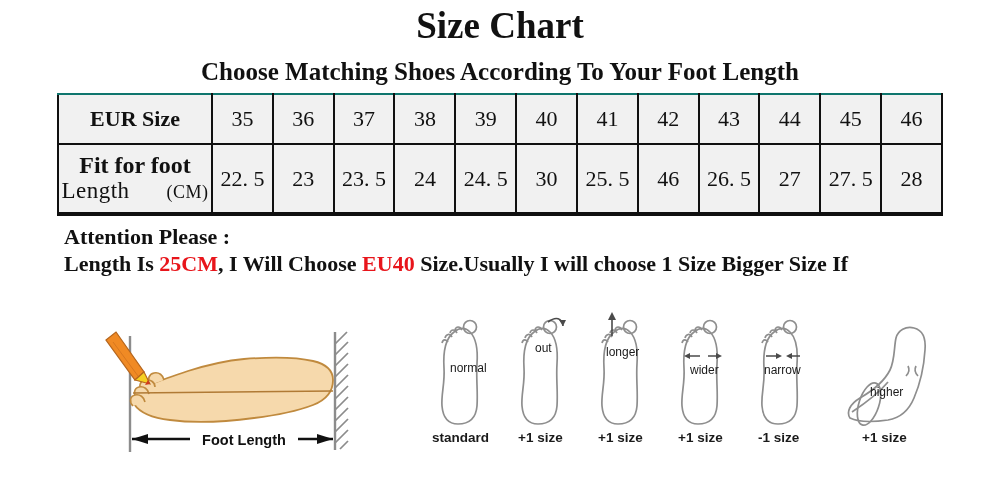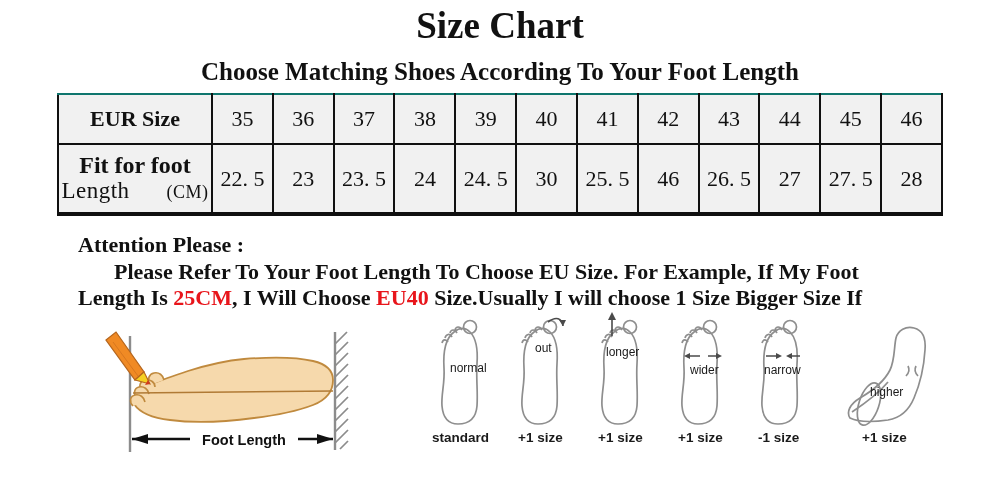--- a/index.html
+++ b/index.html
@@ -62,27 +62,26 @@
     line-height:1.08;
   }
   .lbl-two .l1{font-weight:bold;font-size:24px;display:block;}
   .lbl-two .l2{font-weight:normal;font-size:23px;display:block;letter-spacing:0.5px;}
   .lbl-two .l2 .cm{font-size:18px;margin-left:37px;}
   .num{font-size:23px;}
   .num-sm{font-size:21px;}
 
   
   .attention{
-    position:absolute;left:78px;top:224px;width:880px;
+    position:absolute;left:64px;top:224px;width:880px;
     font-family:"Liberation Serif", serif;
     font-weight:bold;
     font-size:22px;
     line-height:26.5px;
     color:#111;
-    margin-top:8px;
   }
   .attention .indent{display:inline-block;width:36px;}
   .red{color:#e8151b;}
 
   
   .diagram-left{position:absolute;left:104px;top:330px;width:260px;height:128px;}
 
   
   .foot-icons{position:absolute;left:432px;top:308px;width:510px;height:150px;}
   .fi-label{
@@ -140,21 +139,20 @@
         <td class="num-sm outer-bot">26. 5</td>
         <td class="num-sm outer-bot">27</td>
         <td class="num-sm outer-bot">27. 5</td>
         <td class="num-sm outer-bot">28</td>
       </tr>
     </tbody>
   </table>
 
   <div class="attention">
     <div>Attention Please :</div>
-    <div><span class="indent"></span><span>Please Refer To Your Foot Length To Choose EU Size. For Example, If My Foot</span></div>
     <div><span>Length Is </span><span class="red">25CM</span><span>, I Will Choose </span><span class="red">EU40</span><span> Size.Usually I will choose 1 Size Bigger Size If</span></div>
   </div>
 
   <div class="diagram-left">
     <svg width="260" height="128" viewBox="0 0 260 128">
 
       <line x1="26" y1="6" x2="26" y2="122" stroke="#8c8c8c" stroke-width="2.4"></line>
 
       <line x1="231" y1="2" x2="231" y2="120" stroke="#8c8c8c" stroke-width="2.4"></line>
 

